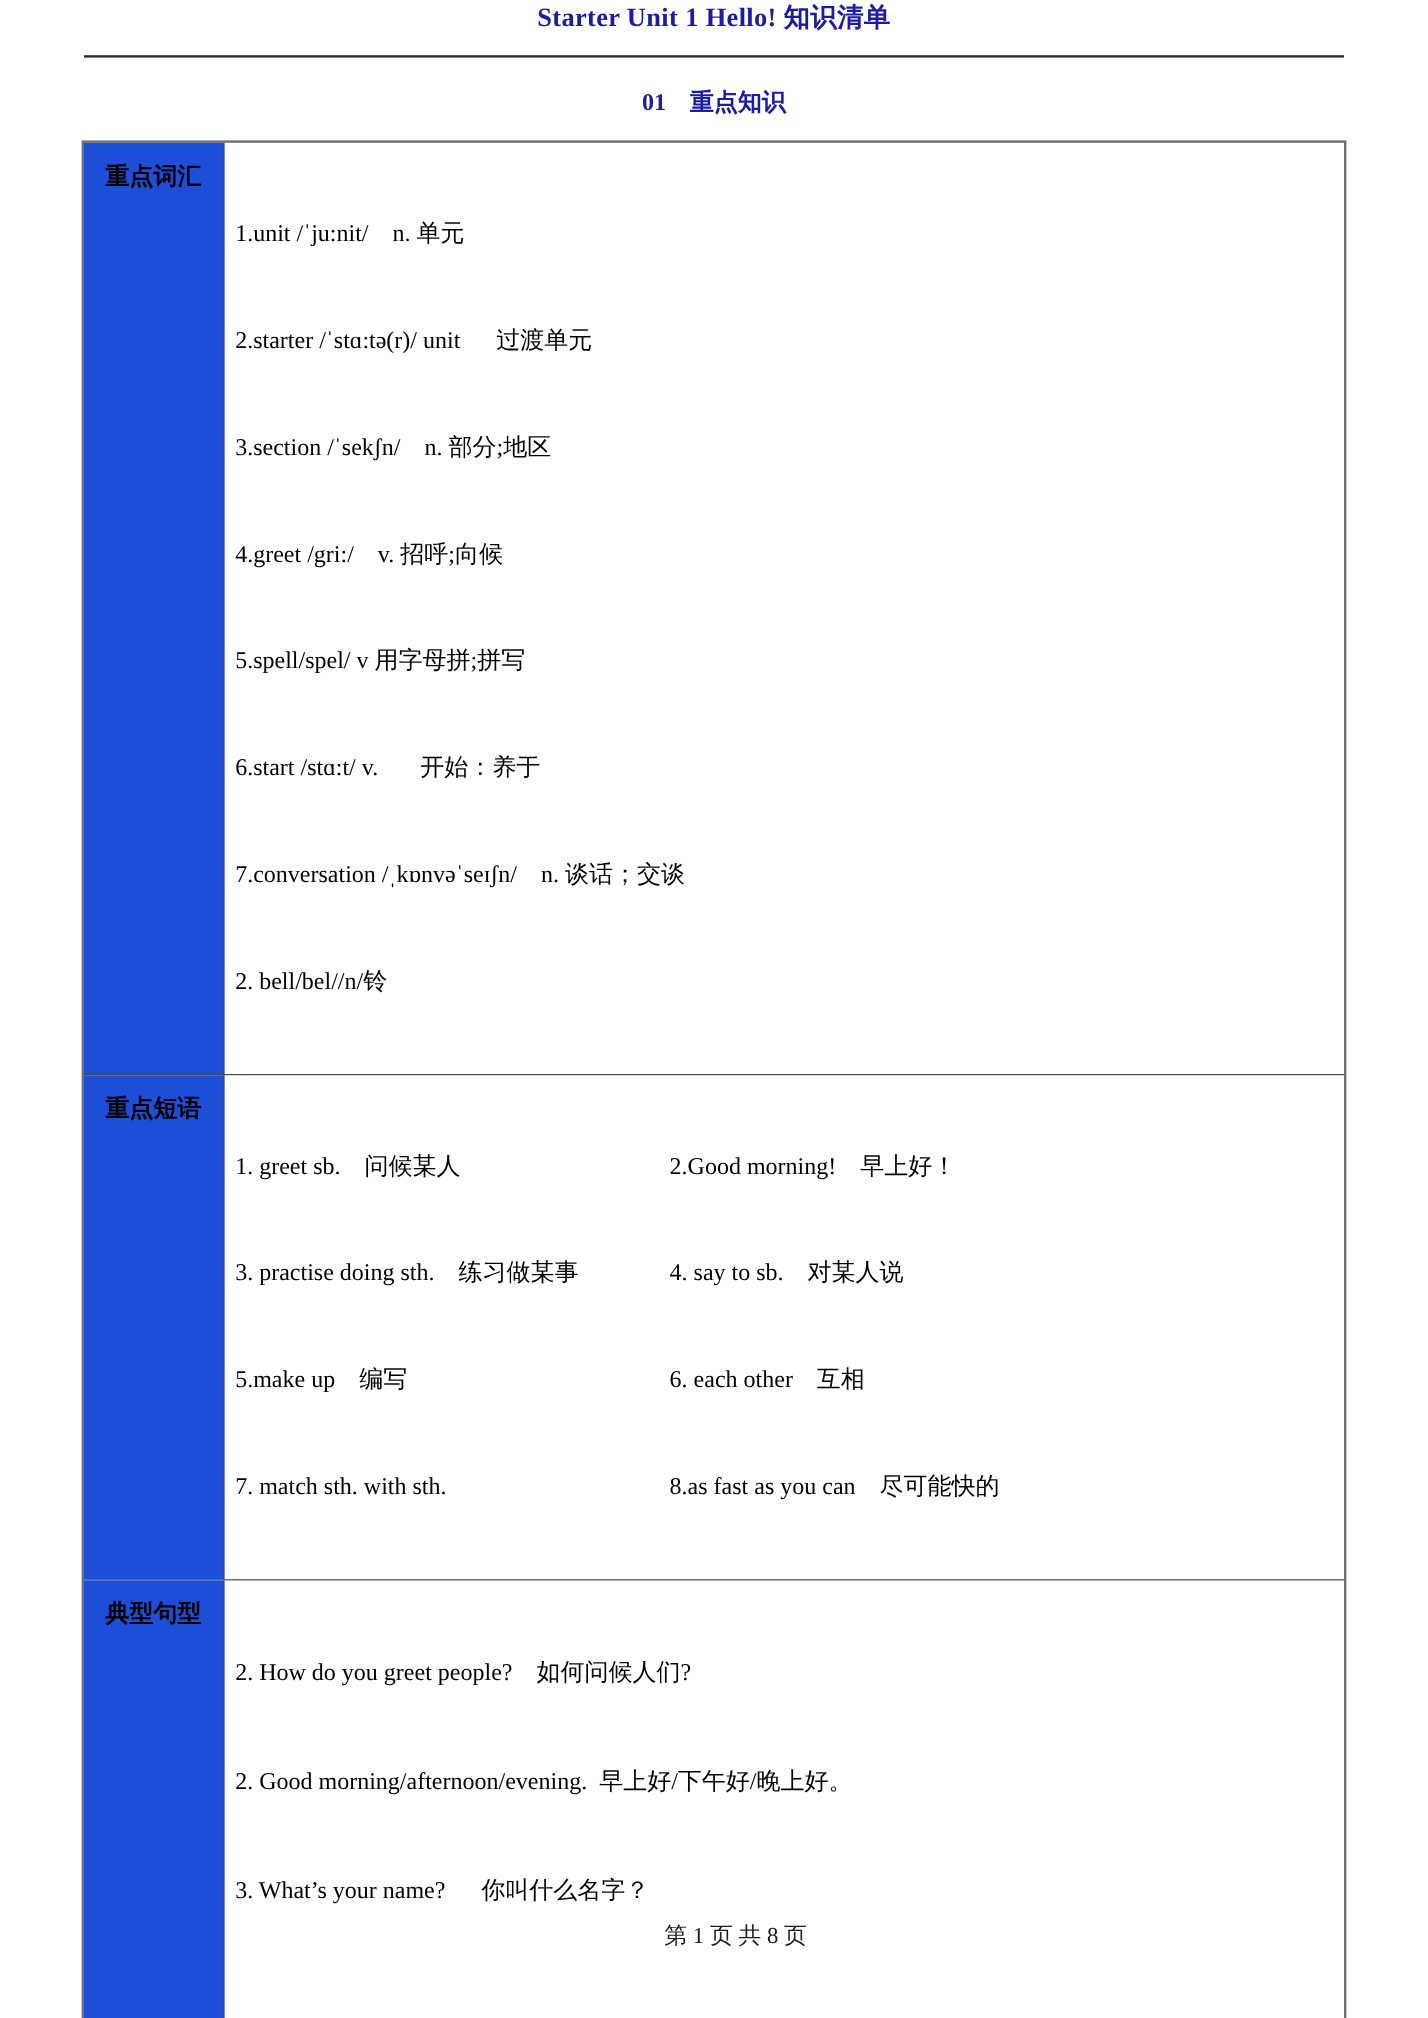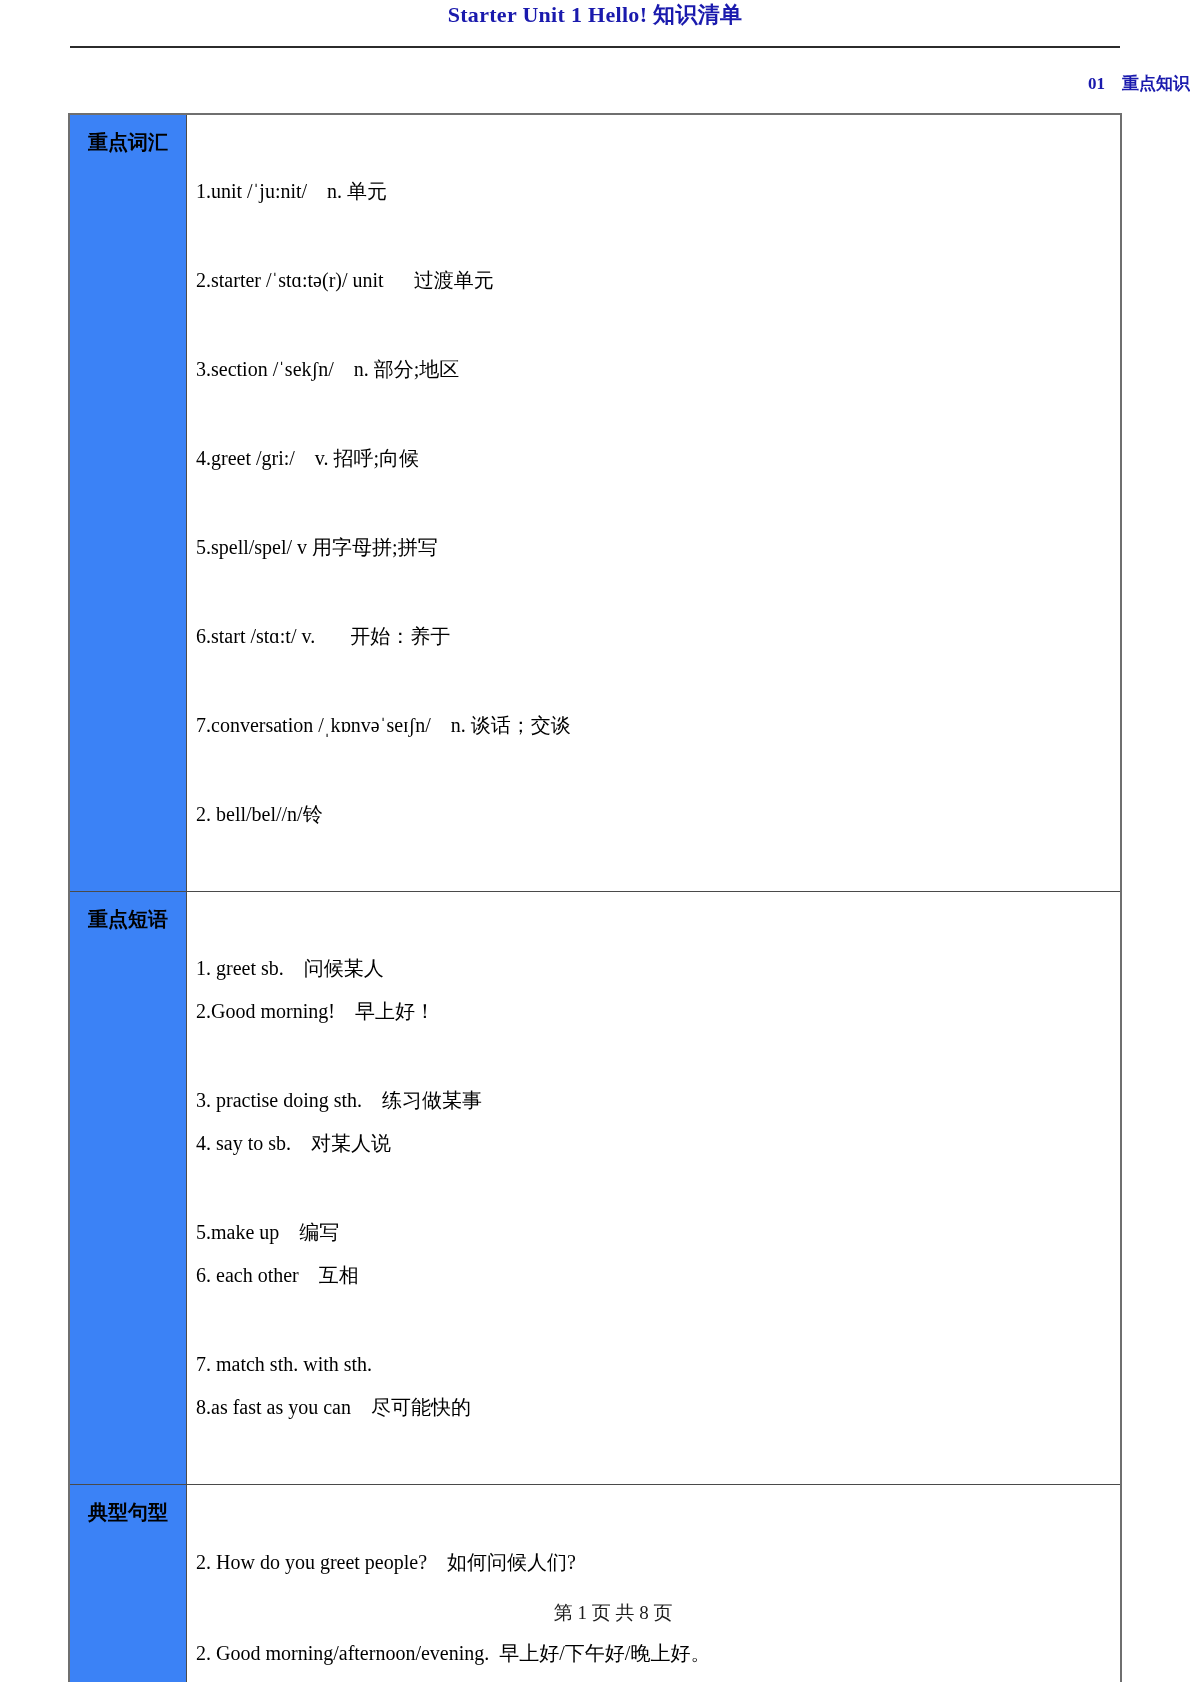--- a/index.html
+++ b/index.html
@@ -7,42 +7,42 @@
     width:1190px;height:1682px;position:relative;
     font-family:"Liberation Serif","DejaVu Serif",serif;
     color:#000;-webkit-font-smoothing:antialiased;
   }
   .page-title{
     text-align:center;font-size:22px;font-weight:bold;
     color:#1a1aad;letter-spacing:.3px;
   }
   .rule{border:0;border-top:2px solid #2b2b2b;margin:16px 70px 0 70px;}
   .section-heading{
-    text-align:right;margin-top:24px;font-size:17px;font-weight:bold;color:#1a1aad;
+    text-align:center;margin-top:24px;font-size:20px;font-weight:bold;color:#1a1aad;
   }
   .ktable{
     margin:18px 0 0 68px;width:1054px;box-sizing:border-box;
     border:2px solid #6f6f6f;
   }
   .trow{display:flex;align-items:stretch;}
   .trow + .trow{border-top:1.5px solid #4a4a4a;}
   .label-cell{
     width:117px;min-width:117px;box-sizing:border-box;
-    background:#3b82f6;border-right:1.5px solid #4a4a4a;
+    background:#1d4ed8;border-right:1.5px solid #4a4a4a;
     text-align:center;padding-top:14px;
     font-family:"Liberation Sans","DejaVu Sans",sans-serif;
     font-weight:bold;font-size:20px;color:#000;
   }
   .content-cell{
     flex:1;box-sizing:border-box;padding:9px 12px 9px 9px;
     font-size:20px;white-space:pre-wrap;
   }
   .line{line-height:43px;}
   .sline{line-height:45px;}
-  .pline{display:flex;line-height:43px;flex-direction:column;}
+  .pline{display:flex;line-height:43px;}
   .pl{width:362px;min-width:362px;white-space:pre-wrap;}
   .pr{flex:1;white-space:pre-wrap;}
   .page-footer{
     position:absolute;left:0;right:0;top:1600px;
     text-align:center;font-size:19px;color:#1c1c1c;padding-left:36px;
   }
 </style>
 </head>
 <body>
 

